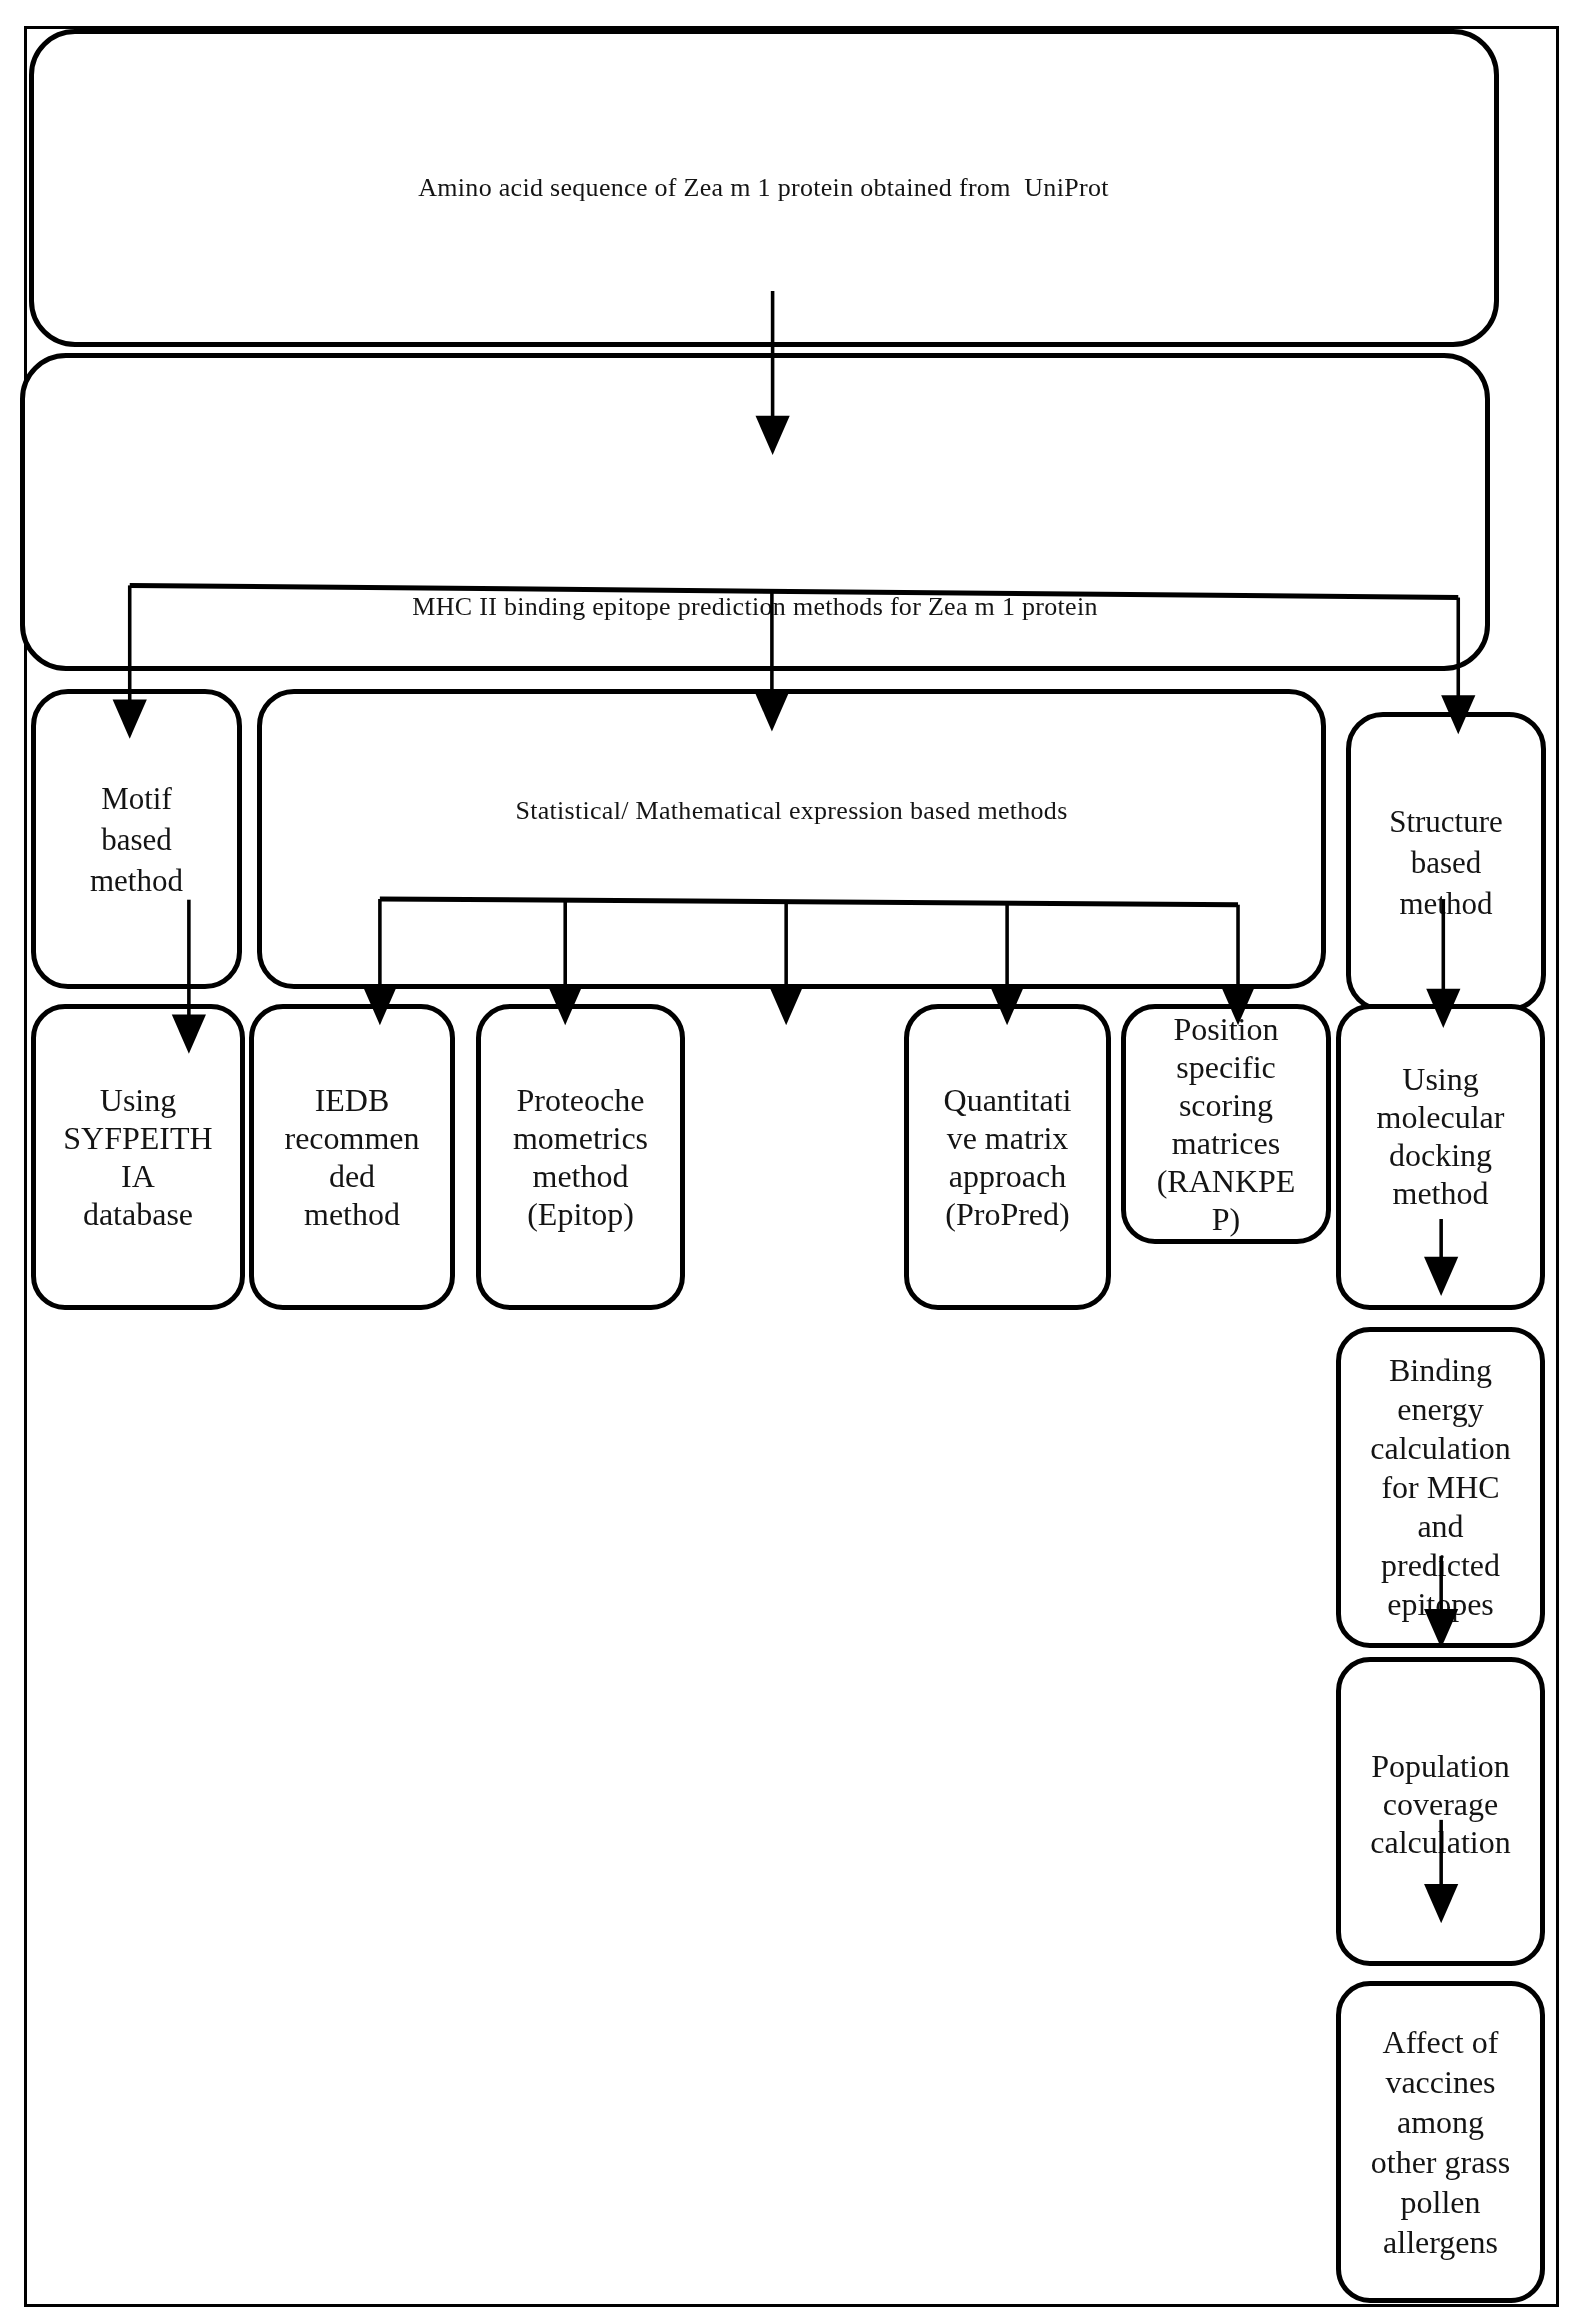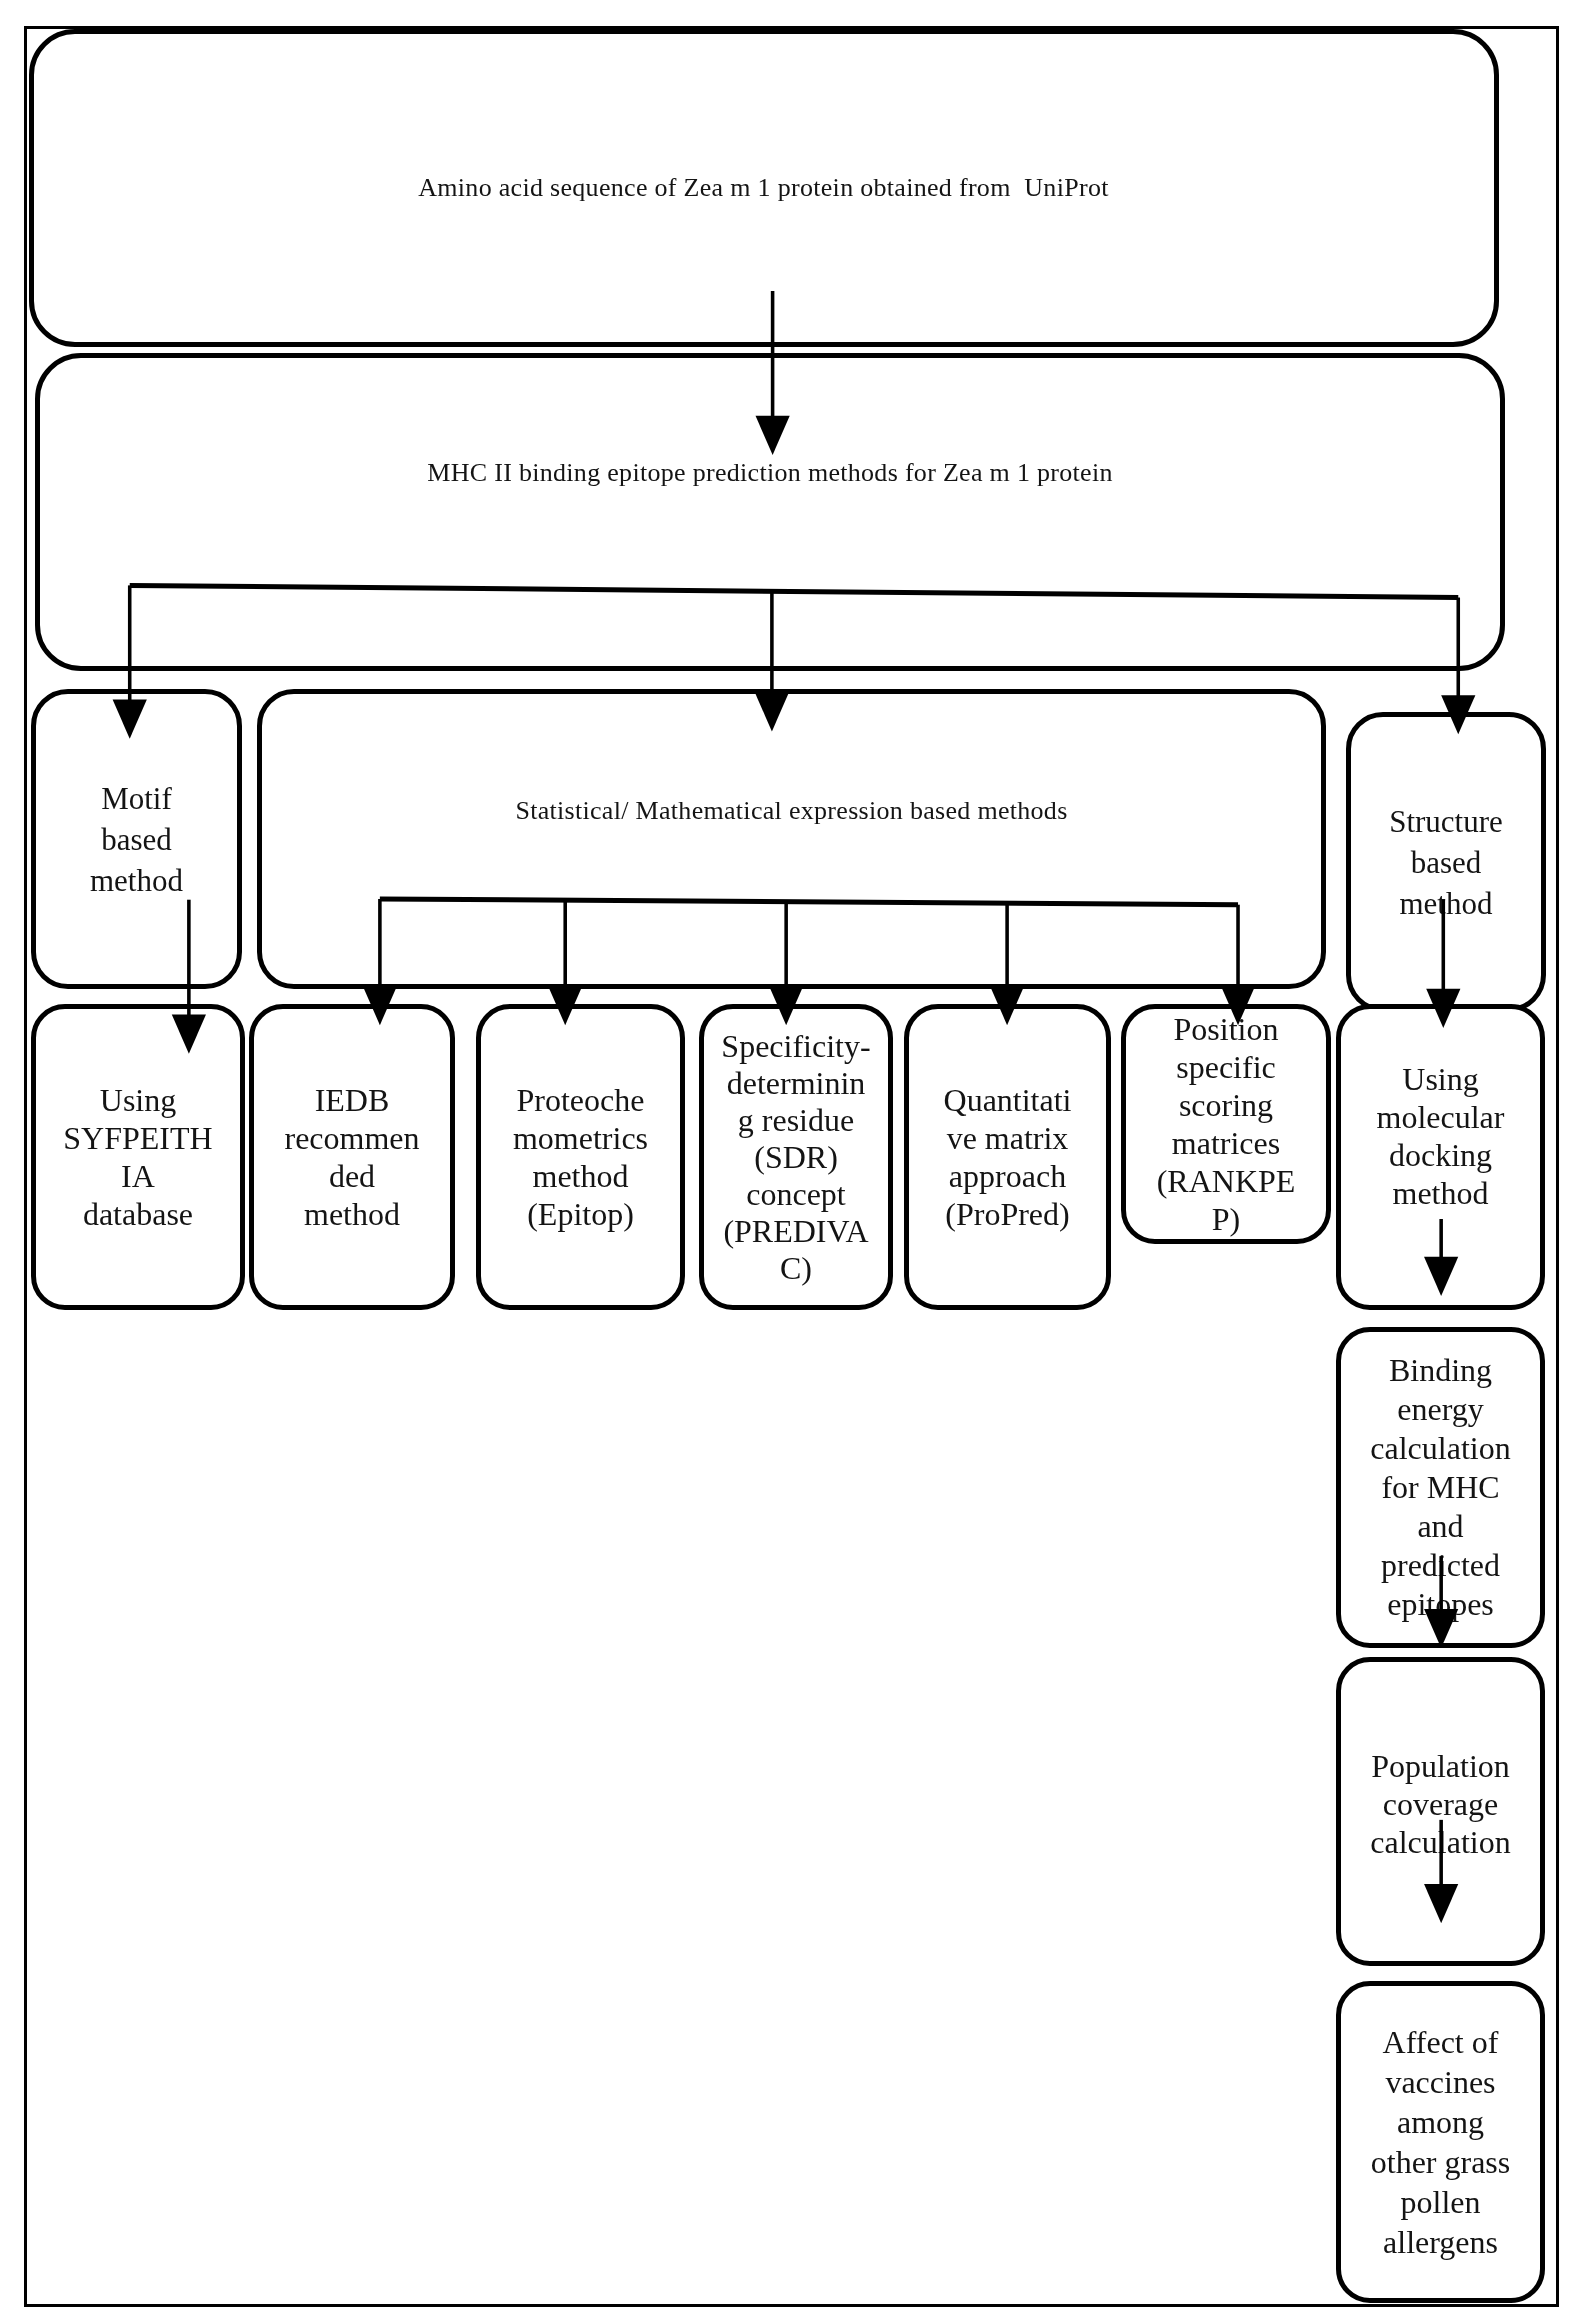--- a/index.html
+++ b/index.html
@@ -24,21 +24,21 @@
 <body>
 
 <div id="flowchart">
 
   <div class="outer-frame"></div>
 
   <div class="box r65" style="left:28.5px;top:28.5px;width:1470px;height:318px;">
     <span class="lbl fs-banner">Amino acid sequence of Zea m 1 protein obtained from  UniProt</span>
   </div>
 
-  <div class="box r65" style="left:35px;top:353px;width:1470px;height:318px;">
+  <div class="box r65" style="left:20px;top:353px;width:1470px;height:318px;align-items:flex-end;">
     <span class="lbl fs-banner" style="position:relative;top:-39px;">MHC II binding epitope prediction methods for Zea m 1 protein</span>
   </div>
 
   <div class="box r52" style="left:31px;top:689px;width:211px;height:300px;">
     <span class="lbl fs-row3">Motif
 based
 method</span>
   </div>
 
   <div class="box r52" style="left:257px;top:689px;width:1069px;height:300px;">
@@ -65,29 +65,20 @@
 method</span>
   </div>
 
   <div class="box r48" style="left:476px;top:1004px;width:209px;height:306px;">
     <span class="lbl fs-cell">Proteoche
 mometrics
 method
 (Epitop)</span>
   </div>
 
-  <div class="box r48" style="left:699px;top:1004px;width:194px;height:306px;">
-    <span class="lbl fs-cell" style="line-height:37px;">Specificity-
-determinin
-g residue
-(SDR)
-concept
-(PREDIVA
-C)</span>
-  </div>
 
   <div class="box r48" style="left:904px;top:1004px;width:207px;height:306px;">
     <span class="lbl fs-cell">Quantitati
 ve matrix
 approach
 (ProPred)</span>
   </div>
 
   <div class="box r48" style="left:1121px;top:1004px;width:210px;height:240px;">
     <span class="lbl fs-cell">Position

